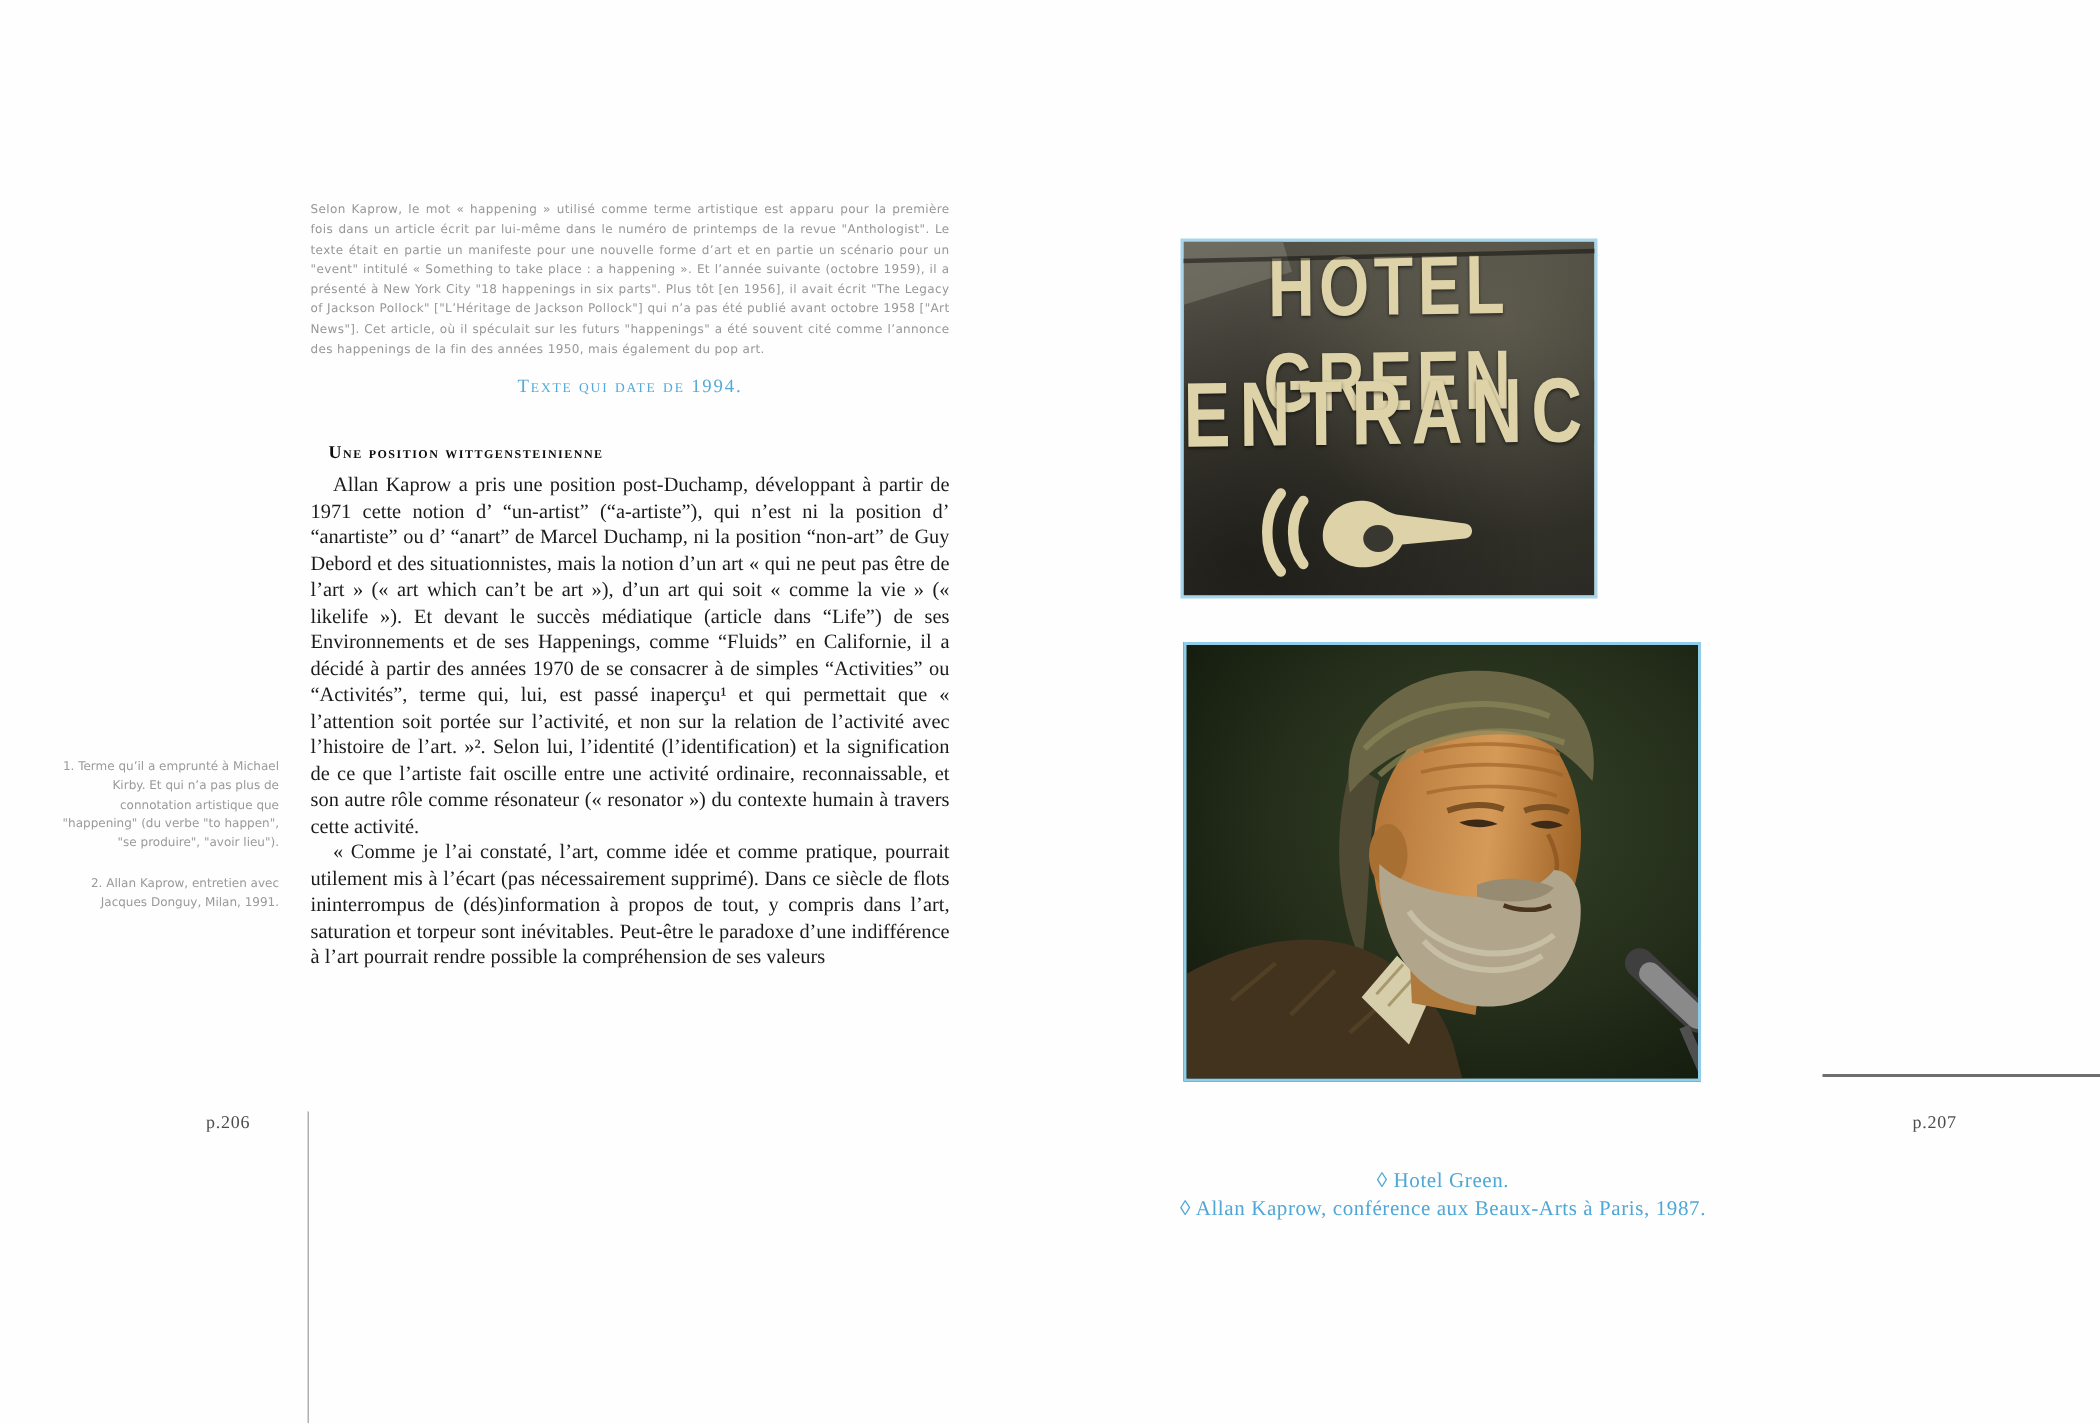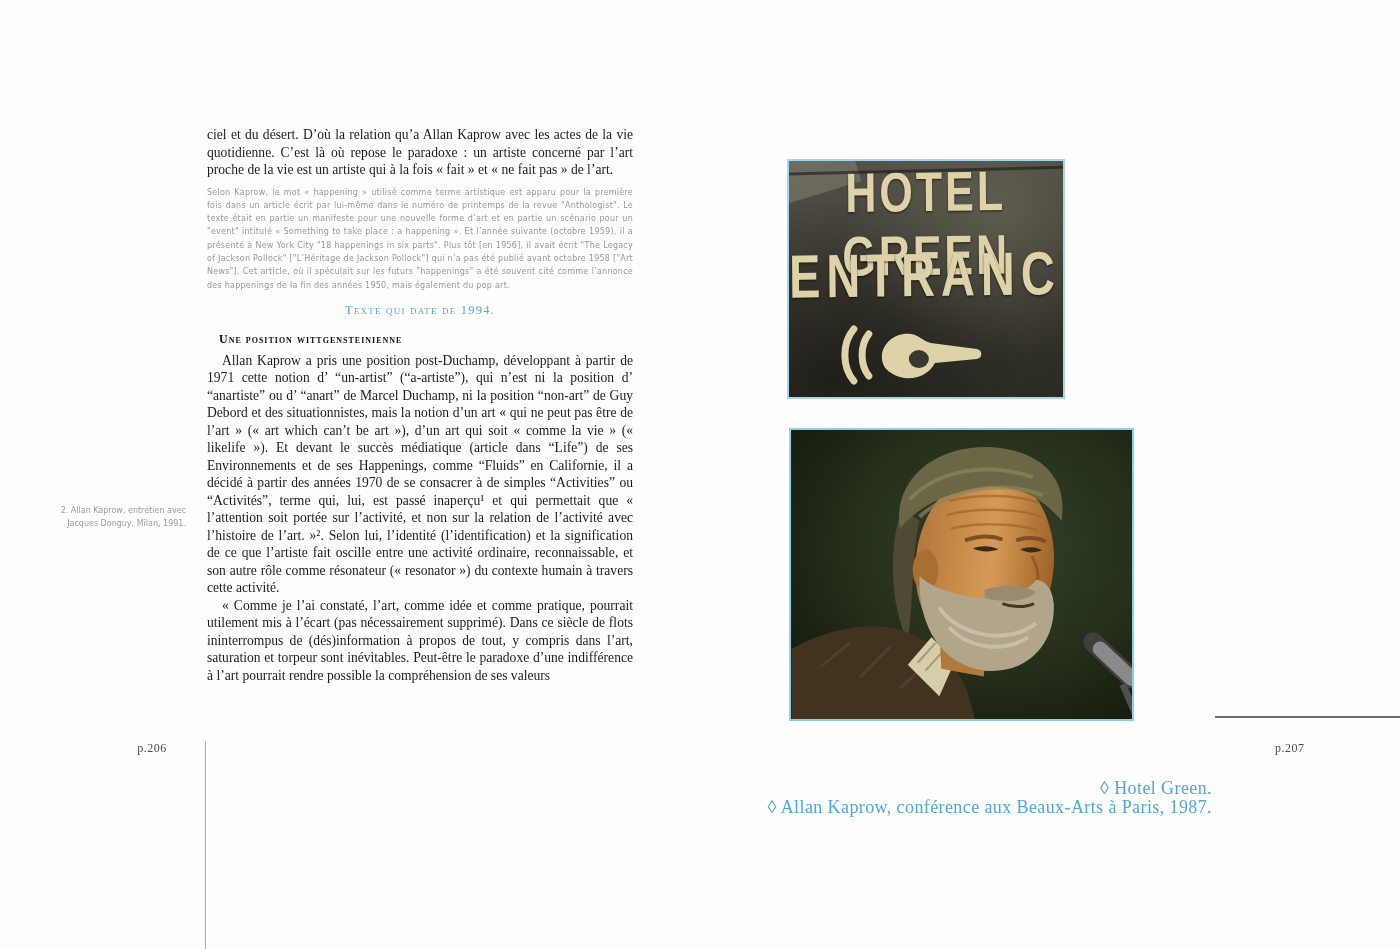--- a/index.html
+++ b/index.html
@@ -7,21 +7,21 @@
           font-family:"Liberation Serif", serif;color:#1c1c1c;}
 
   
   .col{position:absolute;left:207px;top:126px;width:426px;}
   .body{font-size:13.6px;line-height:17.5px;text-align:justify;margin:0;color:#1b1b1b;}
   .body.indent{text-indent:15px;}
   .small-note{font-family:"DejaVu Sans", sans-serif;font-size:8px;line-height:13.3px;
               letter-spacing:.25px;color:#979797;text-align:justify;margin:7px 0 0 0;}
   .h-caps{font-variant:small-caps;font-weight:bold;font-size:13.5px;letter-spacing:1.1px;
           margin:27px 0 0 12px;color:#0d0d0d;}
-  .h-caps.small{font-size:12px;letter-spacing:1px;margin-top:14px;}
+  .h-caps.small{font-size:12px;letter-spacing:1px;margin-top:29px;}
   .blue-line{font-variant:small-caps;font-size:12.5px;letter-spacing:1.2px;text-align:center;
              color:#55a9d8;margin-top:11px;}
   .bodyblock{margin-top:5px;}
 
   
   .margin-notes{position:absolute;left:38px;top:505px;width:148px;text-align:right;
                 font-family:"DejaVu Sans", sans-serif;font-size:8px;line-height:12.8px;
                 color:#9a9a9a;}
   .margin-notes p{margin:0 0 14px 0;}
 
@@ -49,41 +49,41 @@
         text-shadow:0 1px 2px rgba(0,0,0,.55);transform-origin:center;}
   .sign-line1{top:14px;font-size:43px;letter-spacing:3px;transform:scaleY(1.3) rotate(-.6deg);}
   .sign-line2{top:86px;font-size:47px;letter-spacing:6px;transform:scaleY(1.3) rotate(-.6deg);}
   .sign-hand{position:absolute;bottom:10px;left:50%;transform:translateX(-58%);width:152px;height:64px;}
 
   .portrait{position:absolute;left:789px;top:428px;width:345px;height:293px;box-sizing:border-box;
         border:2px solid #8fcde9;overflow:hidden;background:#1b220f;}
   .portrait svg{display:block;width:100%;height:100%;}
 
   
-  .captions{position:absolute;left:712px;top:779px;width:500px;text-align:right;
-        color:#4fa7d6;font-size:18px;line-height:18.5px;letter-spacing:.4px;}
+  .captions{position:absolute;left:712px;top:779px;width:500px;text-align:center;
+        color:#4fa7d6;font-size:14px;line-height:18.5px;letter-spacing:.4px;}
 </style>
 </head>
 <body>
 
 <div class="spread">
 
   <section>
     <div class="col">
-      <p class="body">ciel et du désert. D’où la relation qu’a Allan Kaprow avec les actes de la vie quotidienne. C’est là où repose le paradoxe : un artiste concerné par l’art proche de la vie est un artiste qui à la fois « fait » et « ne fait pas » de l’art.</p>
       <p class="small-note">Selon Kaprow, le mot « happening » utilisé comme terme artistique est apparu pour la première fois dans un article écrit par lui-même dans le numéro de printemps de la revue "Anthologist". Le texte était en partie un manifeste pour une nouvelle forme d’art et en partie un scénario pour un "event" intitulé « Something to take place : a happening ». Et l’année suivante (octobre 1959), il a présenté à New York City "18 happenings in six parts". Plus tôt [en 1956], il avait écrit "The Legacy of Jackson Pollock" ["L’Héritage de Jackson Pollock"] qui n’a pas été publié avant octobre 1958 ["Art News"]. Cet article, où il spéculait sur les futurs "happenings" a été souvent cité comme l’annonce des happenings de la fin des années 1950, mais également du pop art.</p>
       <div class="blue-line">Texte qui date de 1994.</div>
       <h3 class="h-caps small">Une position wittgensteinienne</h3>
       <div class="bodyblock">
         <p class="body indent">Allan Kaprow a pris une position post-Duchamp, développant à partir de 1971 cette notion d’ “un-artist” (“a-artiste”), qui n’est ni la position d’ “anartiste” ou d’ “anart” de Marcel Duchamp, ni la position “non-art” de Guy Debord et des situationnistes, mais la notion d’un art « qui ne peut pas être de l’art » (« art which can’t be art »), d’un art qui soit « comme la vie » (« likelife »). Et devant le succès médiatique (article dans “Life”) de ses Environnements et de ses Happenings, comme “Fluids” en Californie, il a décidé à partir des années 1970 de se consacrer à de simples “Activities” ou “Activités”, terme qui, lui, est passé inaperçu¹ et qui permettait que « l’attention soit portée sur l’activité, et non sur la relation de l’activité avec l’histoire de l’art. »². Selon lui, l’identité (l’identification) et la signification de ce que l’artiste fait oscille entre une activité ordinaire, reconnaissable, et son autre rôle comme résonateur (« resonator ») du contexte humain à travers cette activité.</p>
         <p class="body indent">« Comme je l’ai constaté, l’art, comme idée et comme pratique, pourrait utilement mis à l’écart (pas nécessairement supprimé). Dans ce siècle de flots ininterrompus de (dés)information à propos de tout, y compris dans l’art, saturation et torpeur sont inévitables. Peut-être le paradoxe d’une indifférence à l’art pourrait rendre possible la compréhension de ses valeurs</p>
       </div>
     </div>
 
     <aside class="margin-notes">
+      <p>1. Terme qu’il a emprunté à Michael Kirby. Et qui n’a pas plus de connotation artistique que "happening" (du verbe "to happen", "se produire", "avoir lieu").</p>
       <p>2. Allan Kaprow, entretien avec Jacques Donguy, Milan, 1991.</p>
     </aside>
 
     <div class="folio folio-left">p.206</div>
     <div class="vrule"></div>
   </section>
 
   <section>
 
     <figure class="sign">

